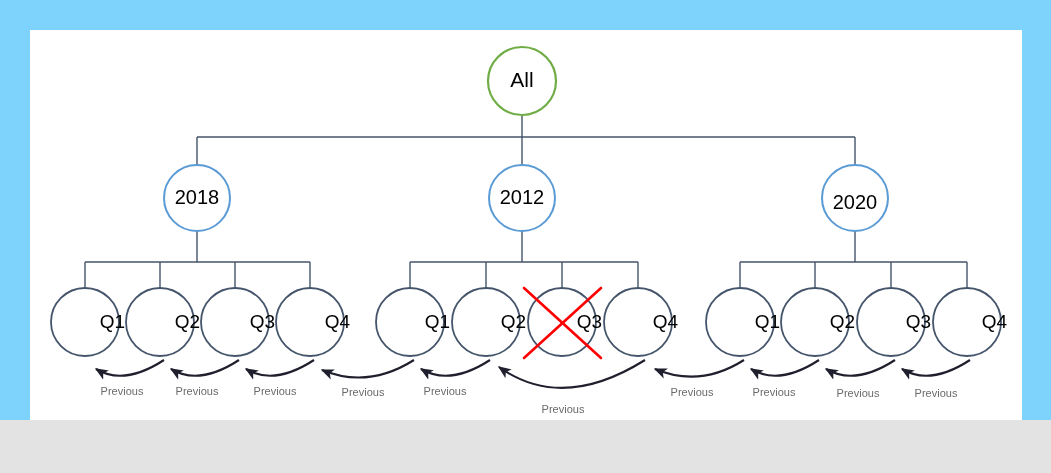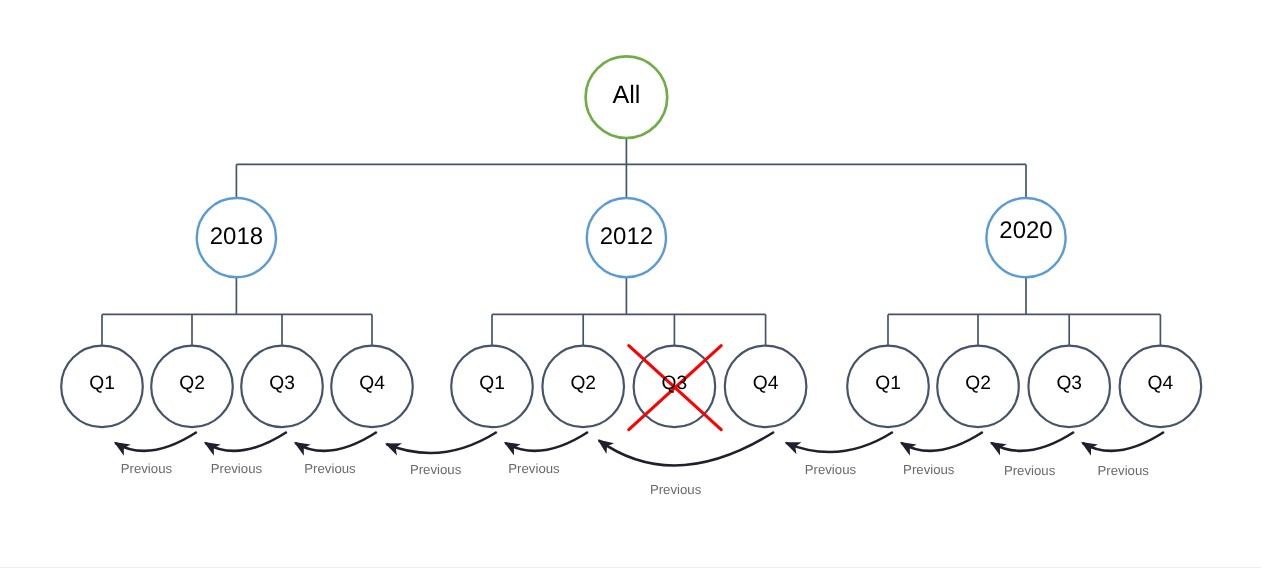--- a/index.html
+++ b/index.html
@@ -5,22 +5,22 @@
 <style>
   html, body {
     margin: 0;
     padding: 0;
     background: #e3e3e3;
     font-family: "Liberation Sans", sans-serif;
   }
   #stage {
     position: relative;
     width: 1051px;
-    height: 473px;
-    background: #ffffff;
+    height: 420px;
+    background: #7dd3fc;
     overflow: hidden;
   }
   #canvas {
     position: absolute;
     left: 30px;
     top: 30px;
     width: 992px;
     height: 412px;
     background: #ffffff;
   }
@@ -33,21 +33,21 @@
   }
   .node-label {
     position: absolute;
     text-align: center;
     color: #000000;
     white-space: nowrap;
     pointer-events: none;
   }
   .lbl-root { font-size: 21px; }
   .lbl-year { font-size: 20px; }
-  .lbl-q    { font-size: 16px; }
+  .lbl-q    { font-size: 19px; text-align: right; }
   .prev-label {
     position: absolute;
     text-align: center;
     color: #6a6a6a;
     font-size: 11px;
     white-space: nowrap;
     pointer-events: none;
   }
 </style>
 </head>
@@ -134,21 +134,21 @@
       <path d="M819,360 Q779,386 751,369" marker-end="url(#arrowhead)"></path>
       <path d="M895,360 Q855,386 826,369" marker-end="url(#arrowhead)"></path>
       <path d="M970,360 Q930,386 902,369" marker-end="url(#arrowhead)"></path>
     </g>
   </svg>
 
   <div class="node-label lbl-root" style="left:472px; top:68px; width:100px;">All</div>
 
   <div class="node-label lbl-year" style="left:147px; top:186px; width:100px;text-align:center;">2018</div>
   <div class="node-label lbl-year" style="left:472px; top:186px; width:100px;">2012</div>
-  <div class="node-label lbl-year" style="left:805px; top:181px; width:100px;">2020</div>
+  <div class="node-label lbl-year" style="left:805px; top:191px; width:100px;">2020</div>
 
   <div class="node-label lbl-q" style="left:45px;  top:311px; width:80px;">Q1</div>
   <div class="node-label lbl-q" style="left:120px; top:311px; width:80px;">Q2</div>
   <div class="node-label lbl-q" style="left:195px; top:311px; width:80px;">Q3</div>
   <div class="node-label lbl-q" style="left:270px; top:311px; width:80px;">Q4</div>
 
   <div class="node-label lbl-q" style="left:370px; top:311px; width:80px;">Q1</div>
   <div class="node-label lbl-q" style="left:446px; top:311px; width:80px;">Q2</div>
   <div class="node-label lbl-q" style="left:522px; top:311px; width:80px;">Q3</div>
   <div class="node-label lbl-q" style="left:598px; top:311px; width:80px;">Q4</div>

